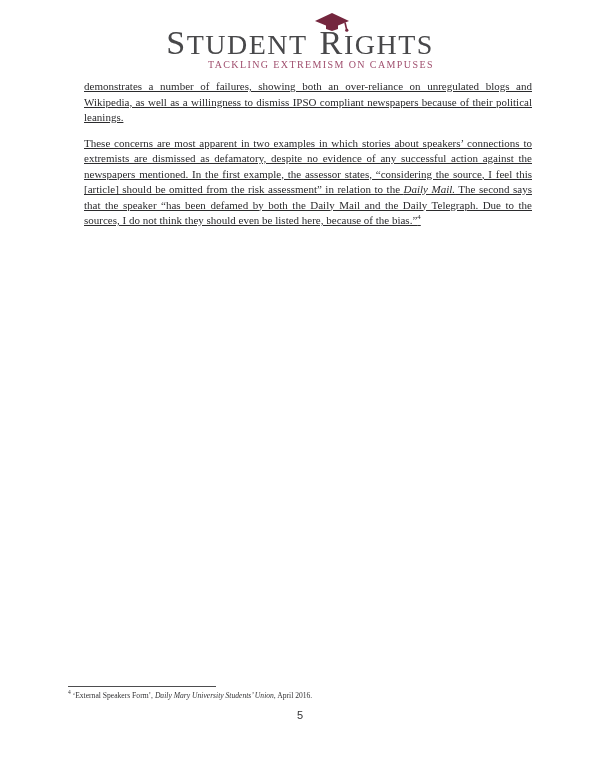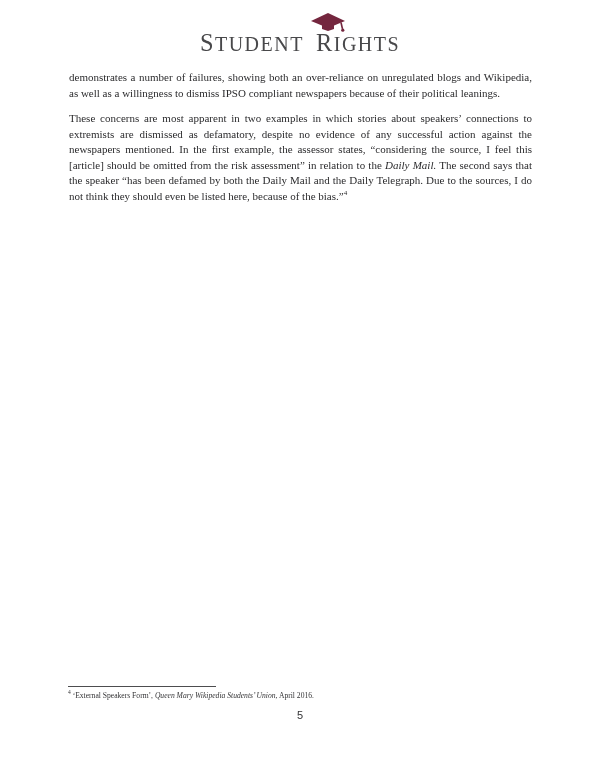--- a/index.html
+++ b/index.html
@@ -20,21 +20,21 @@
   
   .logo {
     display: flex;
     flex-direction: column;
     align-items: center;
     width: fit-content;
     margin: 26px auto 0 auto;
   }
   .logo-main {
     position: relative;
-    font-size: 20px;
+    font-size: 28px;
     line-height: 34px;
     letter-spacing: 1.5px;
     color: #48484a;
     white-space: nowrap;
   }
   .logo-word {
     display: inline-block;
     text-transform: uppercase;
   }
   .logo-word::first-letter {
@@ -60,25 +60,26 @@
     text-transform: uppercase;
     color: #a04f6e;
     white-space: nowrap;
   }
 
   
   .content {
     margin: 9px 68px 0 68px;
   }
   .content p {
-    margin: 0 0 10px 1px;
+    margin: 0 0 10px 16px;
     font-size: 11px;
     line-height: 15.5px;
     text-align: justify;
     color: #2b2b2d;
+    text-decoration: underline;
   }
   .content i { font-style: italic; }
   sup.fn-ref {
     font-size: 7px;
     line-height: 0;
     vertical-align: super;
   }
 
   
   .footer {
@@ -117,28 +118,29 @@
 
   <div class="logo">
     <div class="logo-main">
       <span class="logo-word">Student</span><span class="logo-word logo-word-rights"><svg class="cap-icon" viewBox="0 0 36 22" xmlns="http://www.w3.org/2000/svg">
             <polygon points="17,1 34,9 17,16 0,9" fill="#74263e"></polygon>
             <polygon points="11,12 23,12 23,17 17,19 11,17" fill="#74263e"></polygon>
             <path d="M30 10.5 L31.5 17" stroke="#74263e" stroke-width="1.6" fill="none"></path>
             <circle cx="31.8" cy="18.2" r="1.6" fill="#74263e"></circle>
           </svg><span>Rights</span></span>
     </div>
+    <div class="logo-tagline">Tackling Extremism on Campuses</div>
   </div>
 
   <div class="content">
     <p><span>demonstrates a number of failures, showing both an over-reliance on unregulated blogs and Wikipedia, as well as a willingness to dismiss IPSO compliant newspapers because of their political leanings.</span></p>
 
     <p><span>These concerns are most apparent in two examples in which stories about speakers’ connections to extremists are dismissed as defamatory, despite no evidence of any successful action against the newspapers mentioned. In the first example, the assessor states, “considering the source, I feel this [article] should be omitted from the risk assessment” in relation to the </span><i>Daily Mail.</i><span> The second says that the speaker “has been defamed by both the Daily Mail and the Daily Telegraph. Due to the sources, I do not think they should even be listed here, because of the bias.”</span><sup class="fn-ref">4</sup></p>
 
   </div>
 
   <div class="footer">
     <div class="footnote-rule"></div>
-    <div class="footnote"><sup>4</sup><span> ‘External Speakers Form’, </span><i>Queen Mary Wikipedia Students’ Union</i><span>, April 2016.</span></div>
+    <div class="footnote"><sup>4</sup><span> ‘External Speakers Form’, </span><i>Daily Mary University Students’ Union</i><span>, April 2016.</span></div>
     <div class="page-number">5</div>
   </div>
 
 </div>
 
 </body></html>

